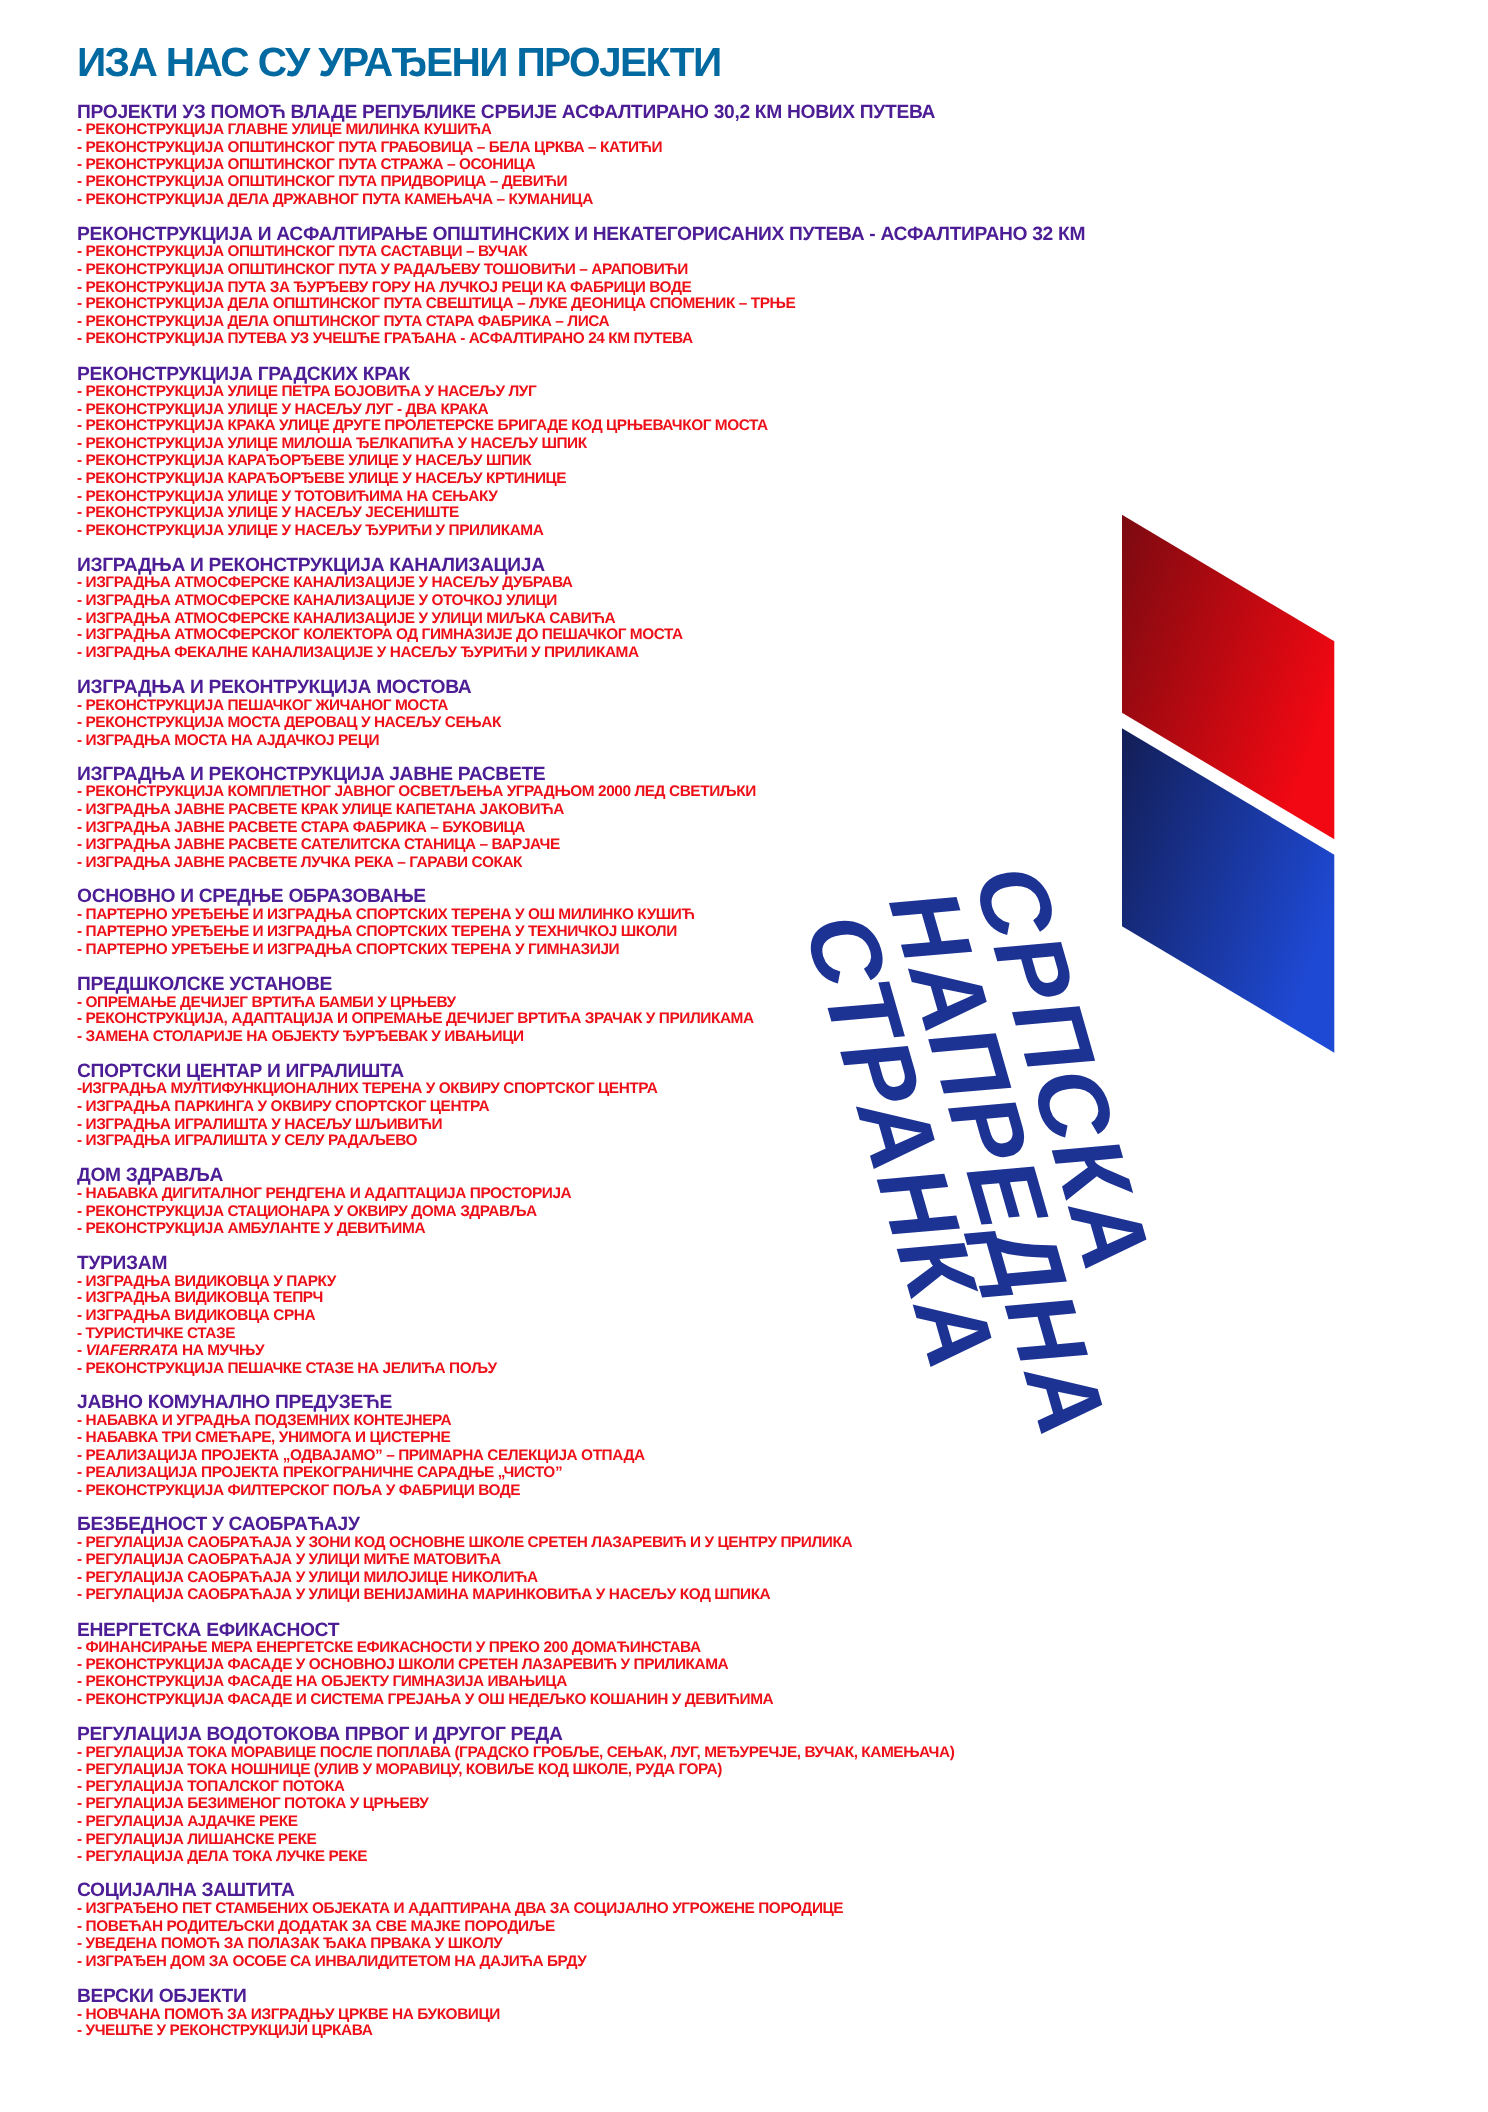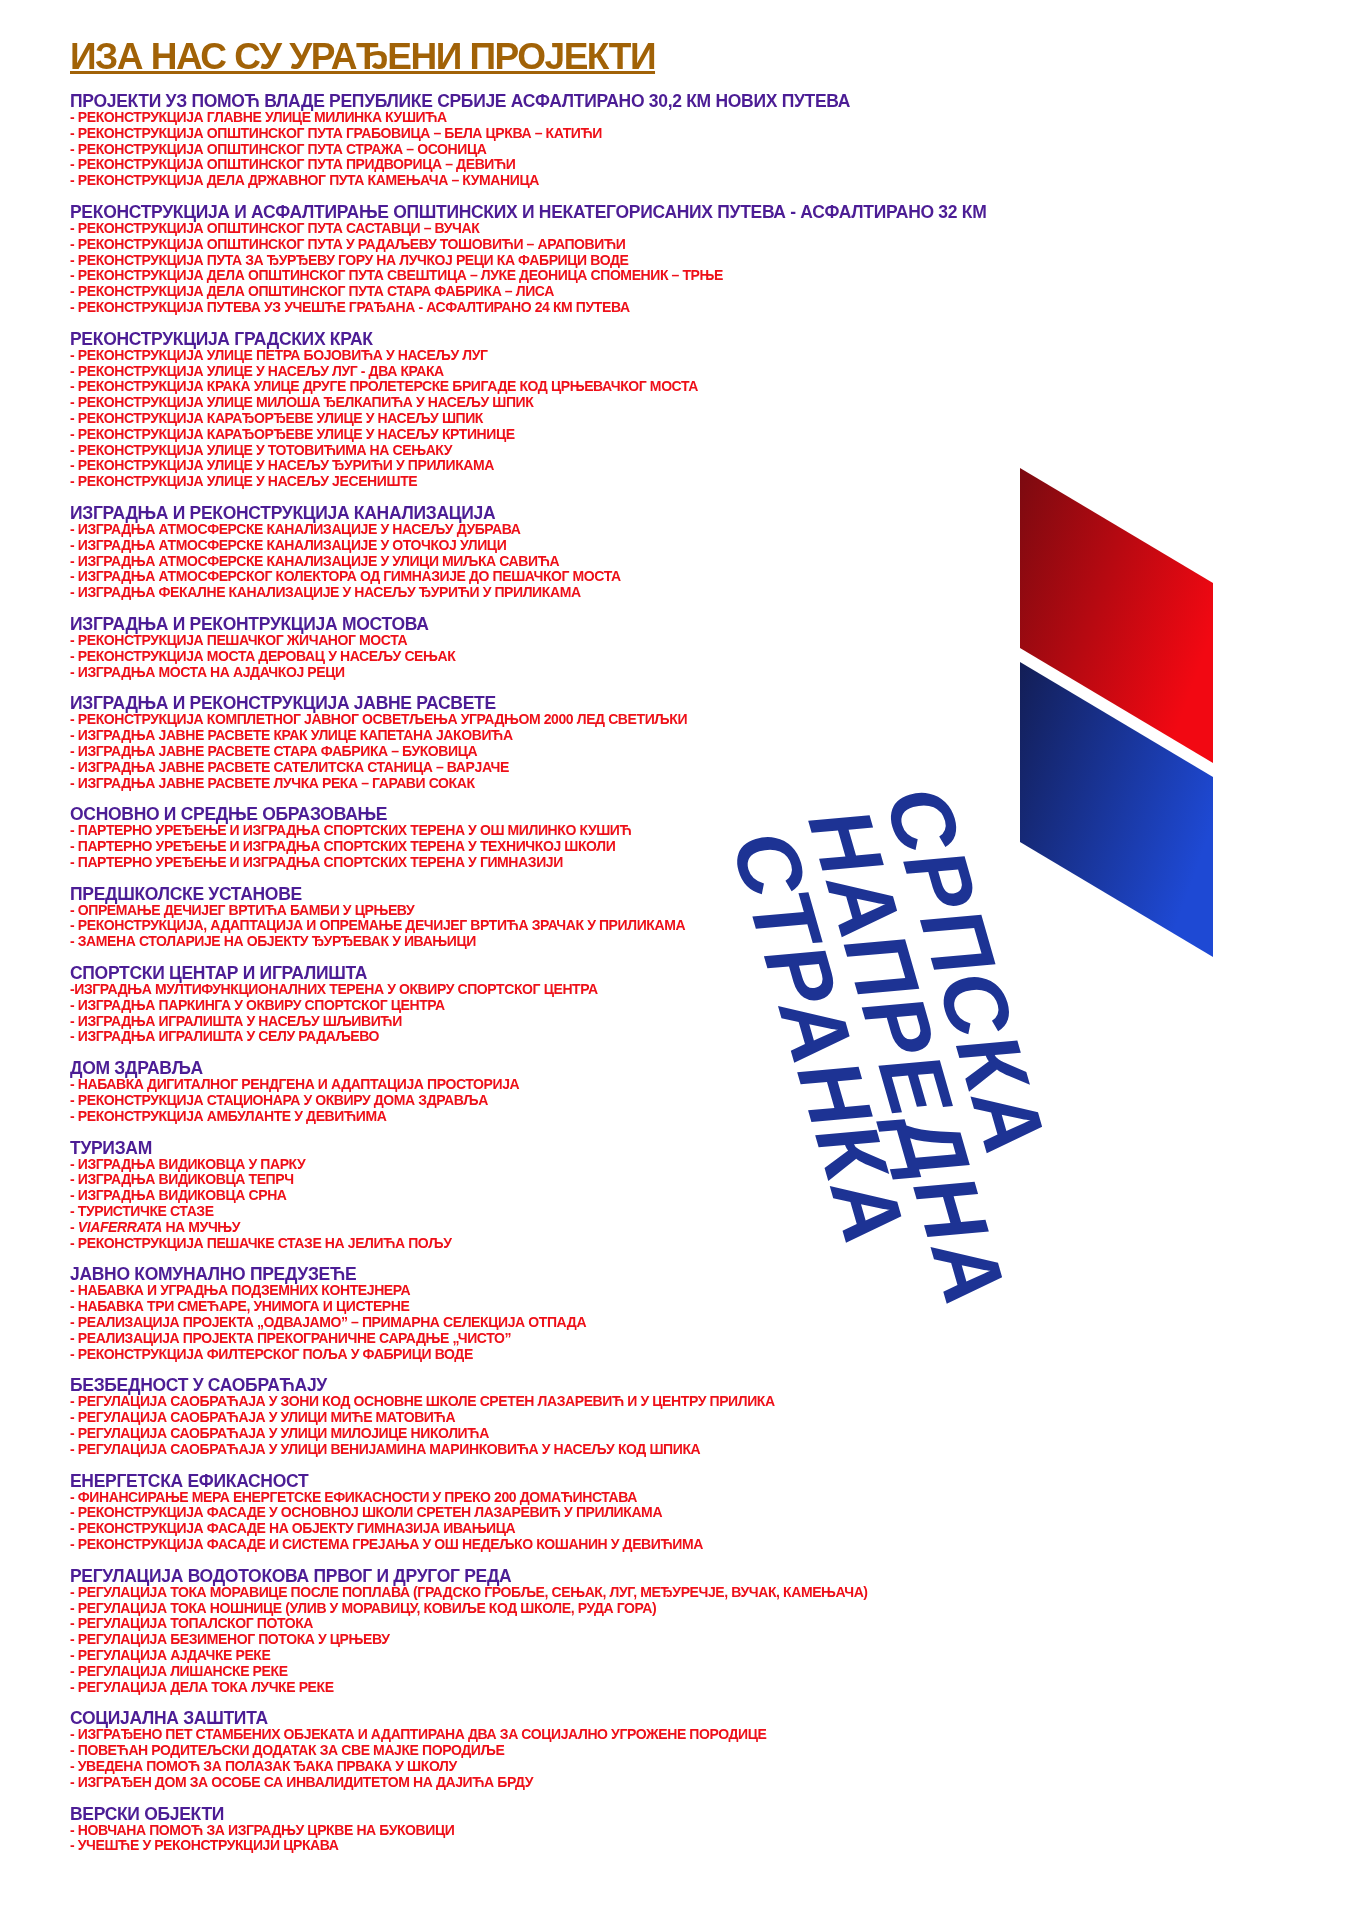--- a/index.html
+++ b/index.html
@@ -21,23 +21,22 @@
     position: absolute;
     left: 70px;
     top: 36px;
     width: 910px;
     font-weight: bold;
   }
   .page-title {
     font-size: 37px;
     line-height: 42px;
     letter-spacing: -1.5px;
-    color: #a16207;
-    white-space: nowrap;
-    text-decoration: underline;
+    color: #0369a1;
+    white-space: nowrap;
   }
   .section { margin-top: 14px; }
   .section-title {
     font-size: 17.5px;
     line-height: 18px;
     letter-spacing: -0.3px;
     color: #4c1d95;
     white-space: nowrap;
   }
   .item {
@@ -125,22 +124,22 @@
         </div>
         <div class="section">
           <div class="section-title">РЕКОНСТРУКЦИЈА ГРАДСКИХ КРАК</div>
           <div class="item">- РЕКОНСТРУКЦИЈА УЛИЦЕ ПЕТРА БОЈОВИЋА У НАСЕЉУ ЛУГ</div>
           <div class="item">- РЕКОНСТРУКЦИЈА УЛИЦЕ У НАСЕЉУ ЛУГ - ДВА КРАКА</div>
           <div class="item">- РЕКОНСТРУКЦИЈА КРАКА УЛИЦЕ ДРУГЕ ПРОЛЕТЕРСКЕ БРИГАДЕ КОД ЦРЊЕВАЧКОГ МОСТА</div>
           <div class="item">- РЕКОНСТРУКЦИЈА УЛИЦЕ МИЛОША ЂЕЛКАПИЋА У НАСЕЉУ ШПИК</div>
           <div class="item">- РЕКОНСТРУКЦИЈА КАРАЂОРЂЕВЕ УЛИЦЕ У НАСЕЉУ ШПИК</div>
           <div class="item">- РЕКОНСТРУКЦИЈА КАРАЂОРЂЕВЕ УЛИЦЕ У НАСЕЉУ КРТИНИЦЕ</div>
           <div class="item">- РЕКОНСТРУКЦИЈА УЛИЦЕ У ТОТОВИЋИМА НА СЕЊАКУ</div>
+          <div class="item">- РЕКОНСТРУКЦИЈА УЛИЦЕ У НАСЕЉУ ЈЕСЕНИШТЕ</div>
           <div class="item">- РЕКОНСТРУКЦИЈА УЛИЦЕ У НАСЕЉУ ЂУРИЋИ У ПРИЛИКАМА</div>
-          <div class="item">- РЕКОНСТРУКЦИЈА УЛИЦЕ У НАСЕЉУ ЈЕСЕНИШТЕ</div>
         </div>
         <div class="section">
           <div class="section-title">ИЗГРАДЊА И РЕКОНСТРУКЦИЈА КАНАЛИЗАЦИЈА</div>
           <div class="item">- ИЗГРАДЊА АТМОСФЕРСКЕ КАНАЛИЗАЦИЈЕ У НАСЕЉУ ДУБРАВА</div>
           <div class="item">- ИЗГРАДЊА АТМОСФЕРСКЕ КАНАЛИЗАЦИЈЕ У ОТОЧКОЈ УЛИЦИ</div>
           <div class="item">- ИЗГРАДЊА АТМОСФЕРСКЕ КАНАЛИЗАЦИЈЕ У УЛИЦИ МИЉКА САВИЋА</div>
           <div class="item">- ИЗГРАДЊА АТМОСФЕРСКОГ КОЛЕКТОРА ОД ГИМНАЗИЈЕ ДО ПЕШАЧКОГ МОСТА</div>
           <div class="item">- ИЗГРАДЊА ФЕКАЛНЕ КАНАЛИЗАЦИЈЕ У НАСЕЉУ ЂУРИЋИ У ПРИЛИКАМА</div>
         </div>
         <div class="section">

